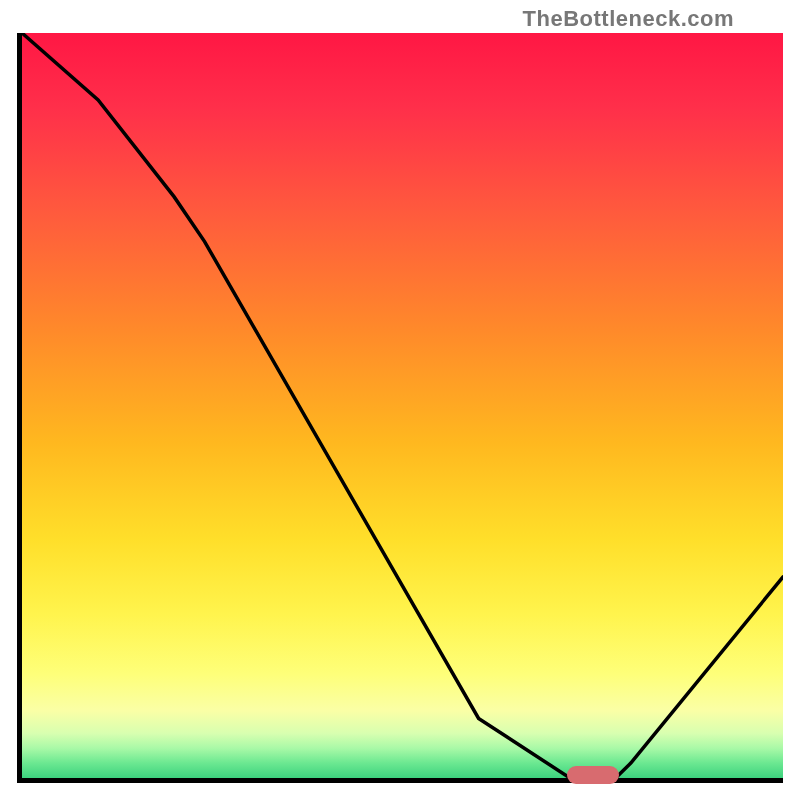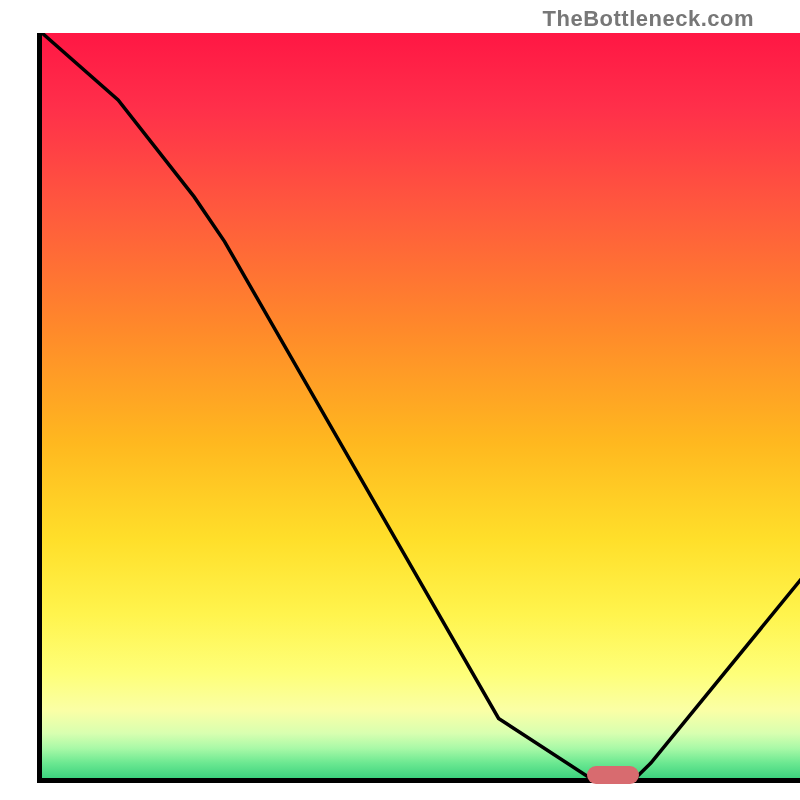--- a/index.html
+++ b/index.html
@@ -7,21 +7,20 @@
     padding: 0;
     width: 800px;
     height: 800px;
     background: #ffffff;
     font-family: sans-serif;
   }
   .wrap {
     position: relative;
     width: 748px;
     height: 800px;
-    margin-left: 20px;
   }
   .frame {
     position: absolute;
     left: 17px;
     top: 33px;
     width: 766px;
     height: 750px;
     border-left: 5px solid #000;
     border-bottom: 5px solid #000;
     box-sizing: border-box;

